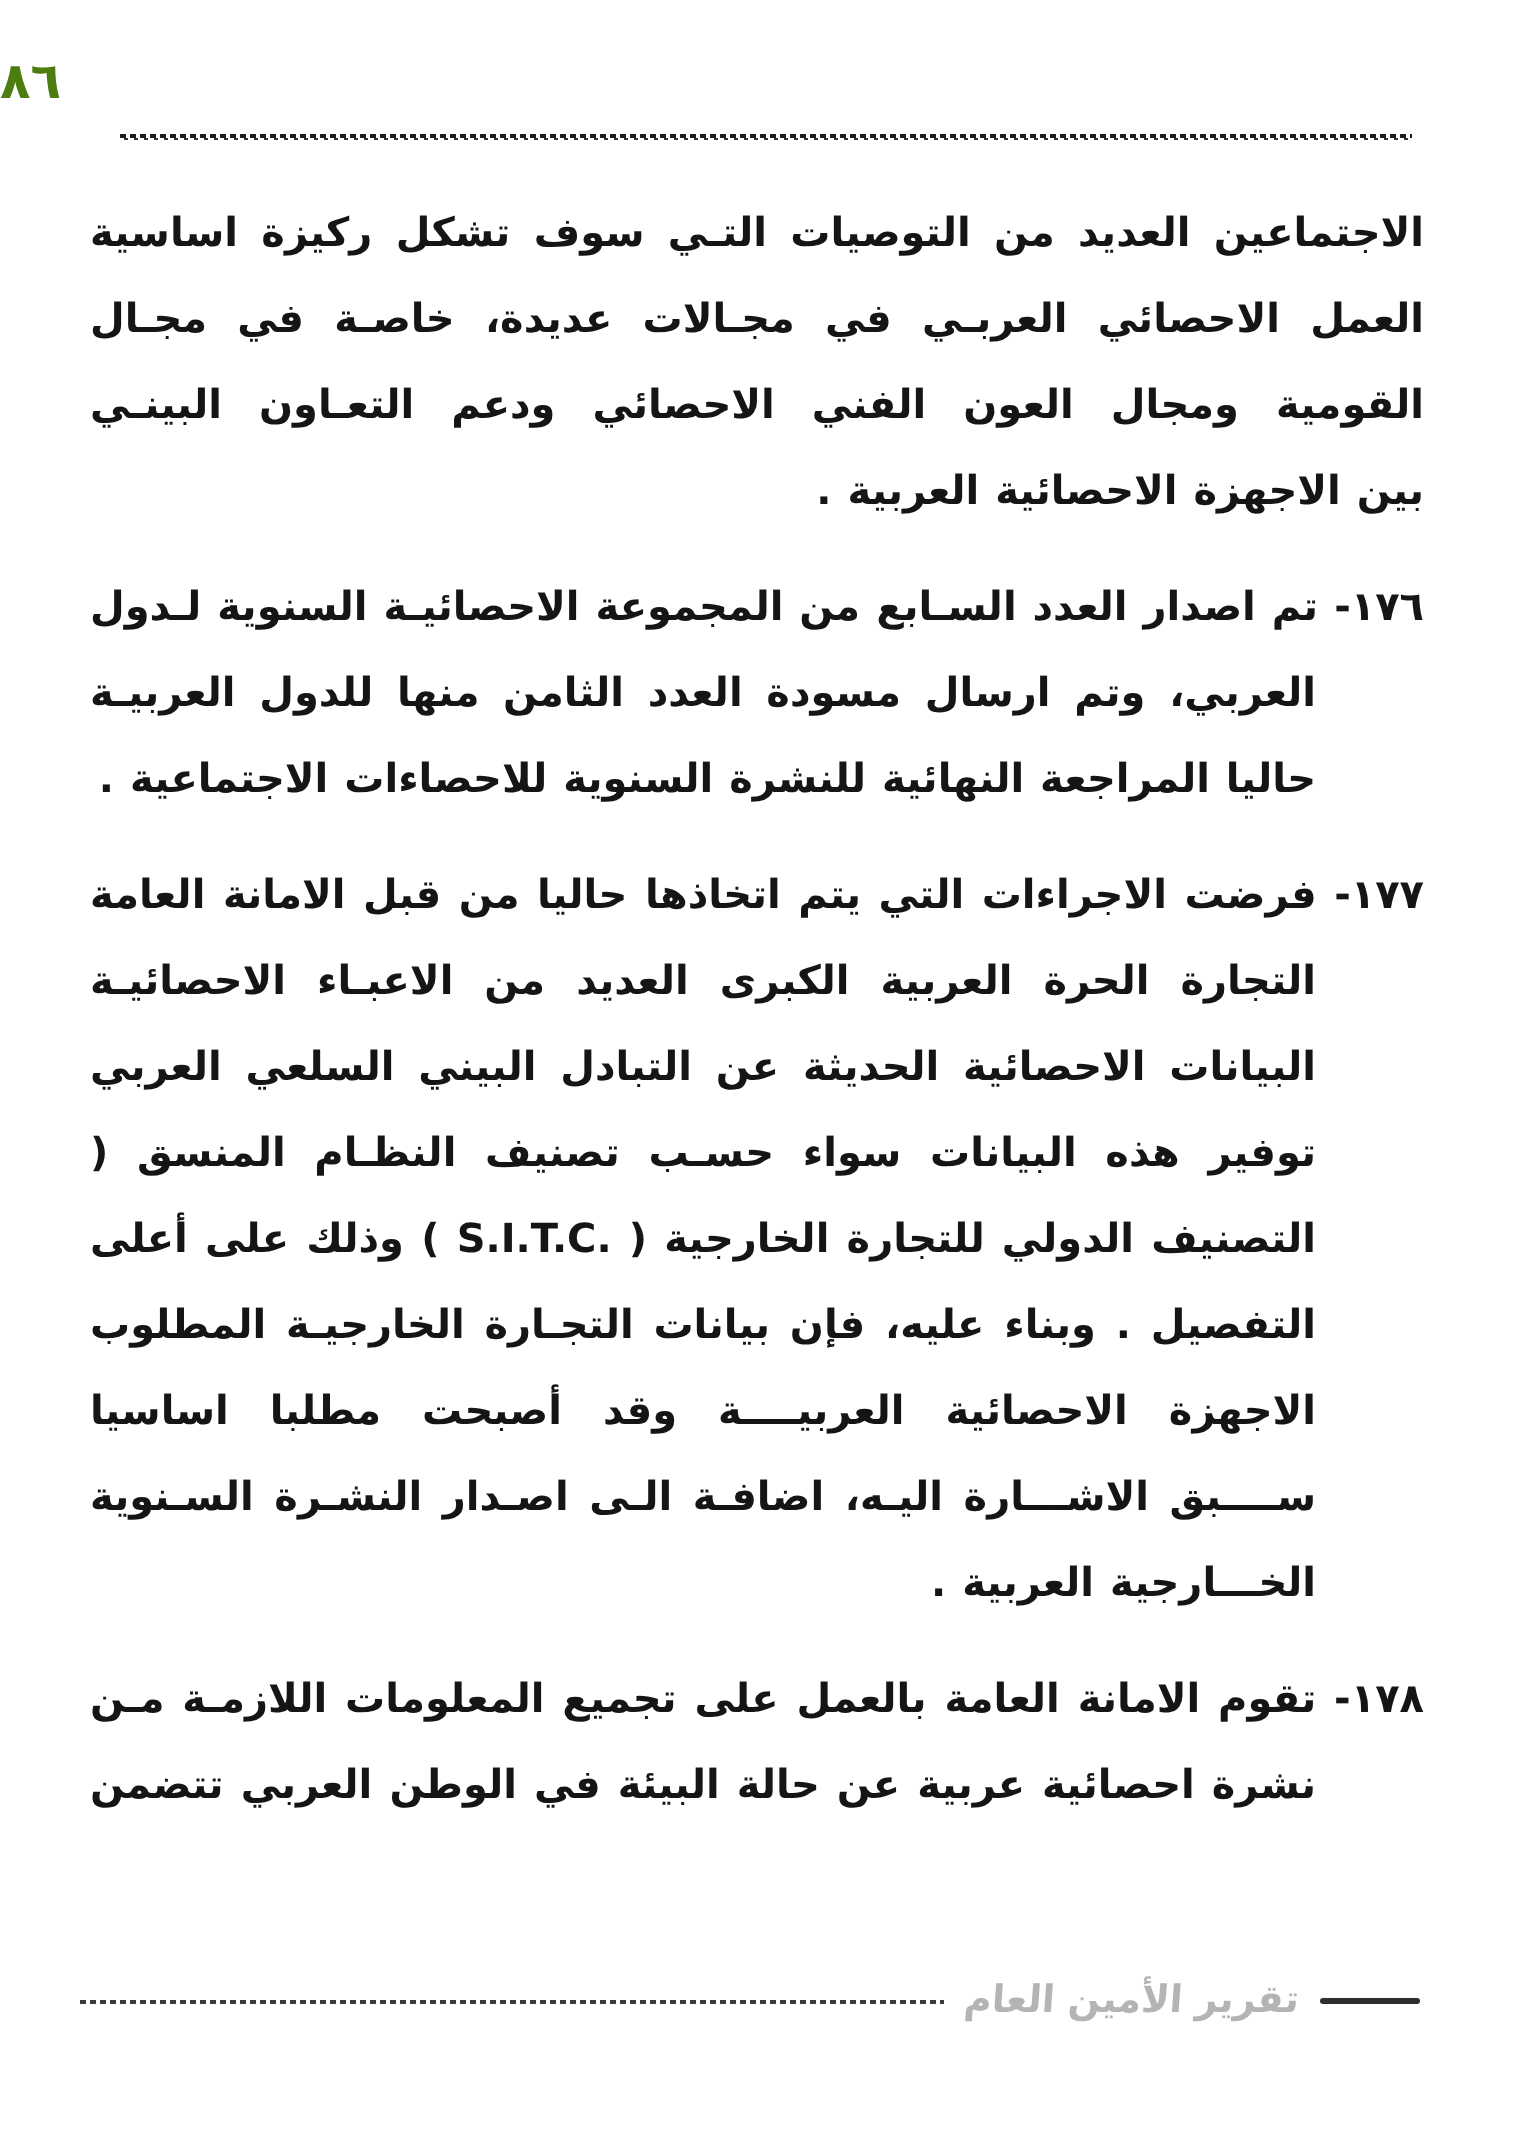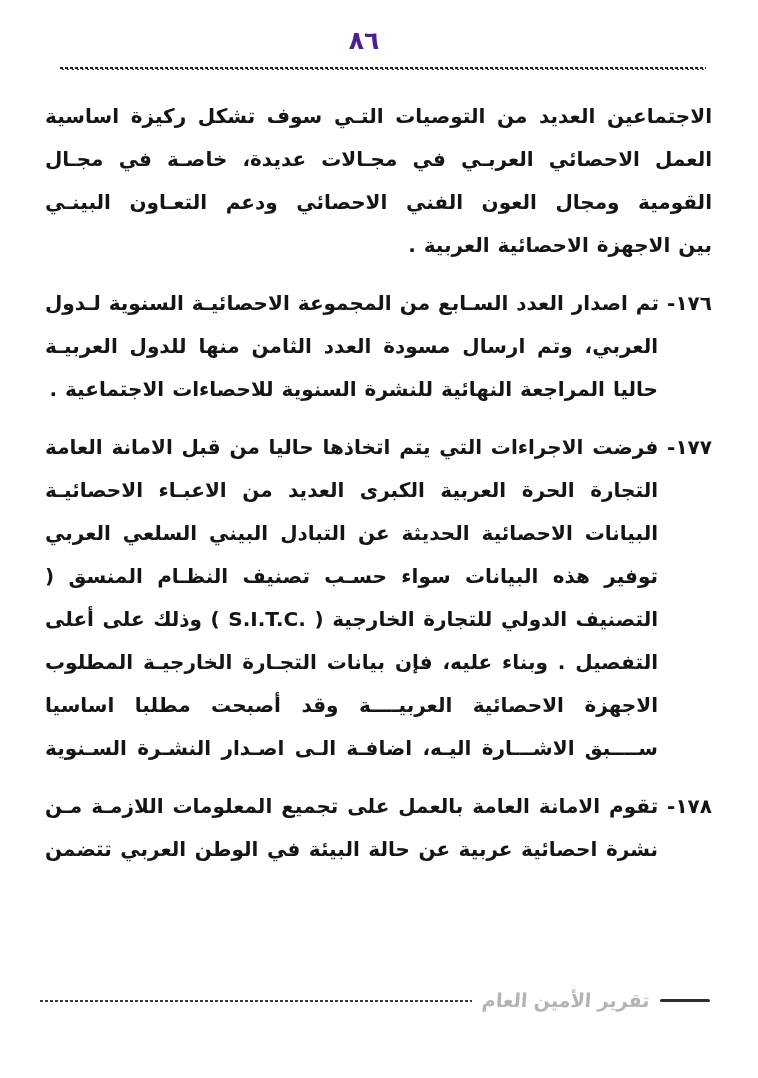--- a/index.html
+++ b/index.html
@@ -16,25 +16,25 @@
     overflow: hidden;
     font-family: "DejaVu Sans", sans-serif;
     color: #141414;
   }
   
   .page-number {
     position: absolute;
     top: 26px;
     left: 0;
     right: 30px;
-    text-align: center;
+    text-align: left;
     font-size: 25px;
     font-weight: bold;
     letter-spacing: 2px;
-    color: #4c1d95;
+    color: #4d7c0f;
   }
   .top-rule {
     position: absolute;
     top: 67px;
     left: 60px;
     right: 52px;
     height: 3px;
     background:
       repeating-linear-gradient(90deg, #1c1c1c 0 3px, rgba(0,0,0,0) 3px 5px),
       repeating-linear-gradient(90deg, rgba(0,0,0,0) 0 2px, #333 2px 4px, rgba(0,0,0,0) 4px 5px);
@@ -130,20 +130,21 @@
 
     <section class="para">
       <div class="line">١٧٧- فرضت الاجراءات التي يتم اتخاذها حاليا من قبل الامانة العامة لتنفيذ منطقة</div>
       <div class="line ind">التجارة الحرة العربية الكبرى العديد من الاعبـاء الاحصائيـة خاصـة توفير</div>
       <div class="line ind">البيانات الاحصائية الحديثة عن التبادل البيني السلعي العربي وهو مـا يتطلب</div>
       <div class="line ind">توفير هذه البيانات سواء حسـب تصنيف النظـام المنسق ( ⁦H.S.⁩ ) أو حسب</div>
       <div class="line ind">التصنيف الدولي للتجارة الخارجية ( ⁦S.I.T.C.⁩ ) وذلك على أعلى مستوى من</div>
       <div class="line ind">التفصيل . وبناء عليه، فإن بيانات التجـارة الخارجيـة المطلوب توفيرهـا من</div>
       <div class="line ind">الاجهزة الاحصائية العربيــــة وقد أصبحت مطلبا اساسيا وحـــيويا لتنفيـذ مـا</div>
       <div class="line ind">ســــبق الاشـــارة اليـه، اضافـة الـى اصـدار النشـرة السـنوية للتجـارة</div>
+      <div class="line ind end">الخـــارجية العربية .</div>
     </section>
 
     <section class="para">
       <div class="line">١٧٨- تقوم الامانة العامة بالعمل على تجميع المعلومات اللازمـة مـن أجل اصدار</div>
       <div class="line ind">نشرة احصائية عربية عن حالة البيئة في الوطن العربي تتضمن العديد من</div>
     </section>
 
   </main>
 
   <footer class="footer">

